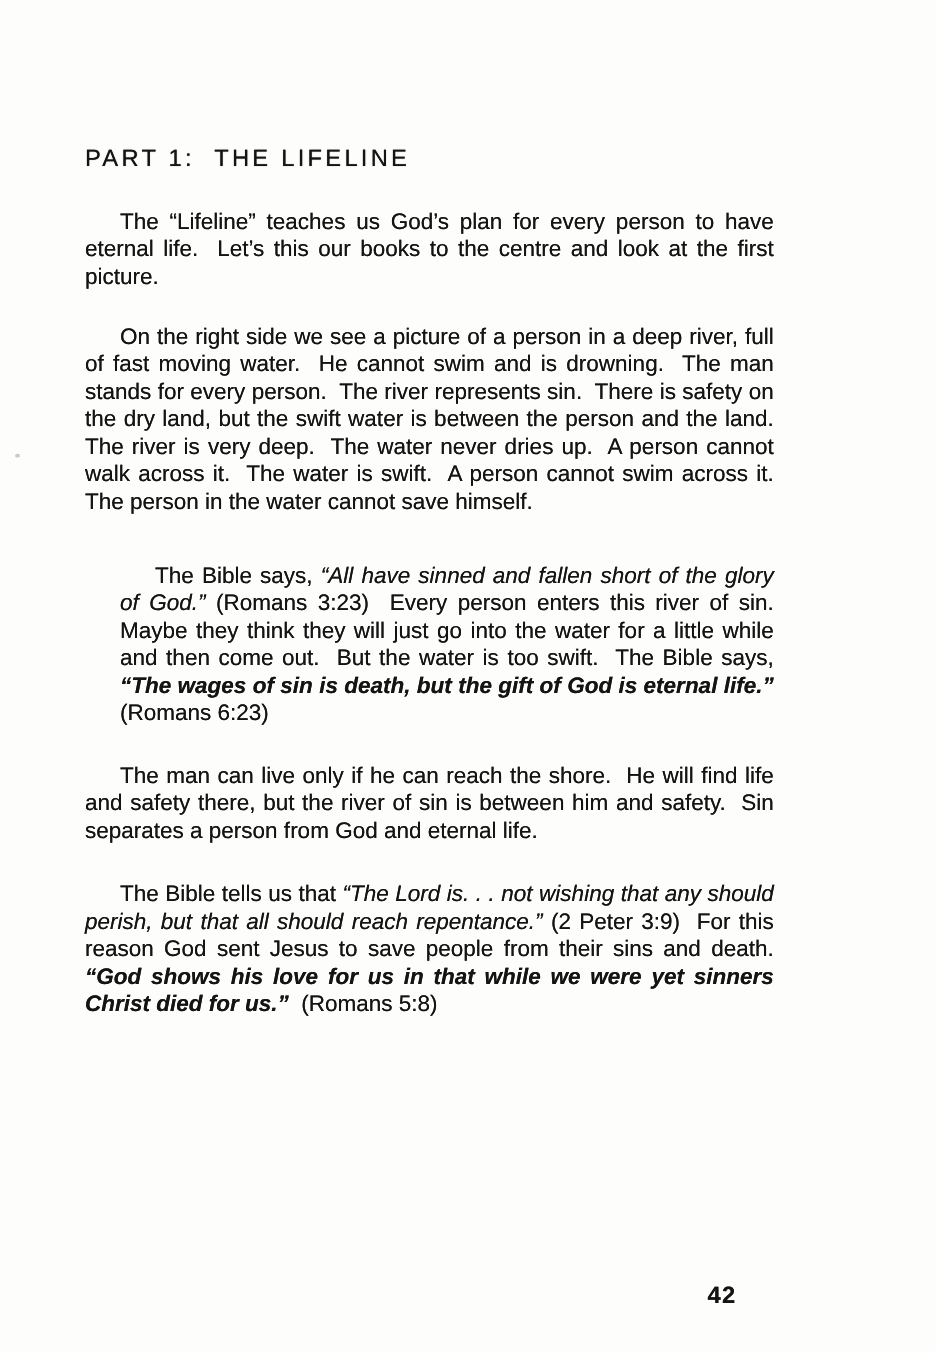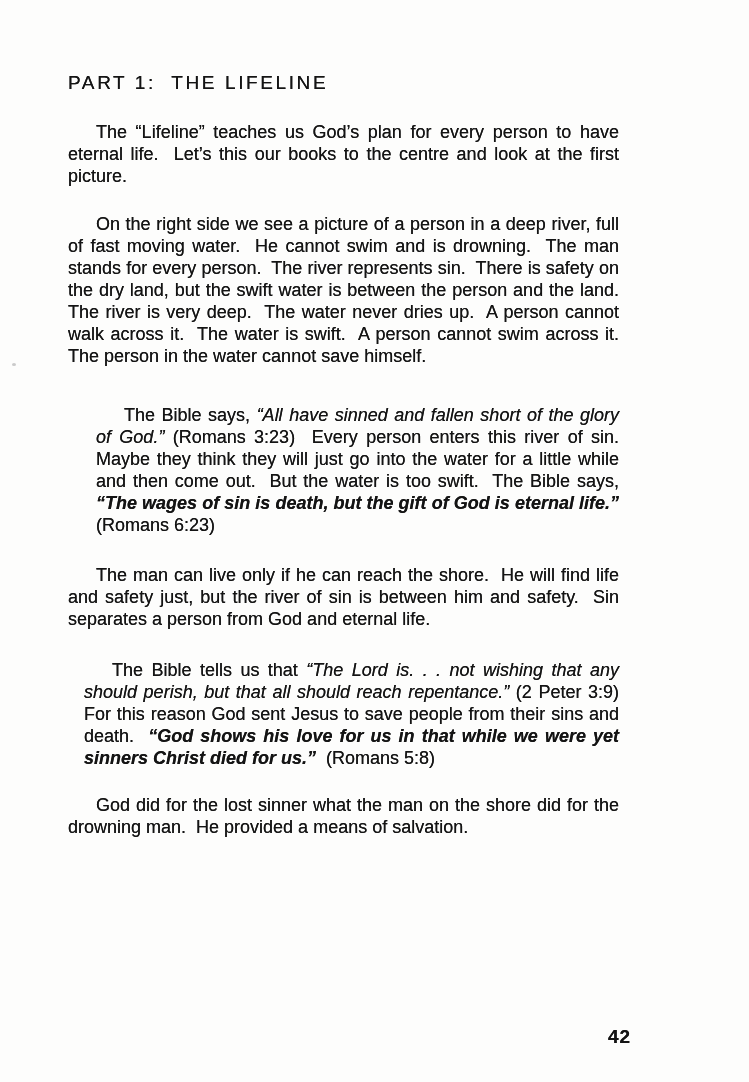--- a/index.html
+++ b/index.html
@@ -14,21 +14,21 @@
   }
   .page {
     position: absolute;
     inset: 0;
   }
   .text-block {
     position: absolute;
     left: 68px;
     top: 0;
     width: 551px;
-    padding-top: 71px;
+    padding-top: 116px;
   }
   h1.heading {
     margin: 0;
     font-size: 19px;
     font-weight: normal;
     letter-spacing: 2.6px;
     line-height: 24px;
     white-space: pre-wrap;
     text-shadow: 0 0 0.6px rgba(0,0,0,0.85);
   }
@@ -36,27 +36,27 @@
     margin: 26px 0 0 0;
     font-size: 18px;
     line-height: 22px;
     text-align: justify;
     text-indent: 28px;
     white-space: pre-wrap;
     text-shadow: 0 0 0.5px rgba(0,0,0,0.8);
   }
   .paragraphs p:nth-of-type(3) { margin-top: 37px; margin-left: 28px; }
   .paragraphs p:nth-of-type(4) { margin-top: 28px; }
-  .paragraphs p:nth-of-type(5) { margin-top: 29px; margin-left: 16px; }
+  .paragraphs p:nth-of-type(5) { margin-top: 29px; }
   .paragraphs p:nth-of-type(6) { margin-top: 25px; }
   .seg-italic { font-style: italic; }
   .seg-bold-italic { font-style: italic; font-weight: bold; }
   .page-number {
     position: absolute;
-    left: 608px;
+    left: 566px;
     top: 1026px;
     font-size: 19px;
     font-weight: bold;
     letter-spacing: 1px;
     text-shadow: 0 0 0.5px rgba(0,0,0,0.8);
   }
   .scan-speck {
     position: absolute;
     left: 12px;
     top: 363px;
@@ -70,20 +70,19 @@
 </head>
 <body>
 
 <div class="page">
   <div class="text-block">
     <h1 class="heading">PART 1:  THE LIFELINE</h1>
     <div class="paragraphs">
         <p><span>The “Lifeline” teaches us God’s plan for every person to have eternal life.  Let’s this our books to the centre and look at the first picture.</span></p>
         <p><span>On the right side we see a picture of a person in a deep river, full of fast moving water.  He cannot swim and is drowning.  The man stands for every person.  The river represents sin.  There is safety on the dry land, but the swift water is between the person and the land.  The river is very deep.  The water never dries up.  A person cannot walk across it.  The water is swift.  A person cannot swim across it.  The person in the water cannot save himself.</span></p>
         <p><span>The Bible says, </span><span class="seg-italic">“All have sinned and fallen short of the glory of God.”</span><span> (Romans 3:23)  Every person enters this river of sin.  Maybe they think they will just go into the water for a little while and then come out.  But the water is too swift.  The Bible says, </span><span class="seg-bold-italic">“The wages of sin is death, but the gift of God is eternal life.”</span><span>  (Romans 6:23)</span></p>
-        <p><span>The man can live only if he can reach the shore.  He will find life and safety just, but the river of sin is between him and safety.  Sin separates a person from God and eternal life.</span></p>
+        <p><span>The man can live only if he can reach the shore.  He will find life and safety there, but the river of sin is between him and safety.  Sin separates a person from God and eternal life.</span></p>
         <p><span>The Bible tells us that </span><span class="seg-italic">“The Lord is. . . not wishing that any should perish, but that all should reach repentance.”</span><span> (2 Peter 3:9)  For this reason God sent Jesus to save people from their sins and death.  </span><span class="seg-bold-italic">“God shows his love for us in that while we were yet sinners Christ died for us.”</span><span>  (Romans 5:8)</span></p>
-        <p><span>God did for the lost sinner what the man on the shore did for the drowning man.  He provided a means of salvation.</span></p>
       </div>
   </div>
   <div class="scan-speck"></div>
   <div class="page-number">42</div>
 </div>
 
 </body></html>

